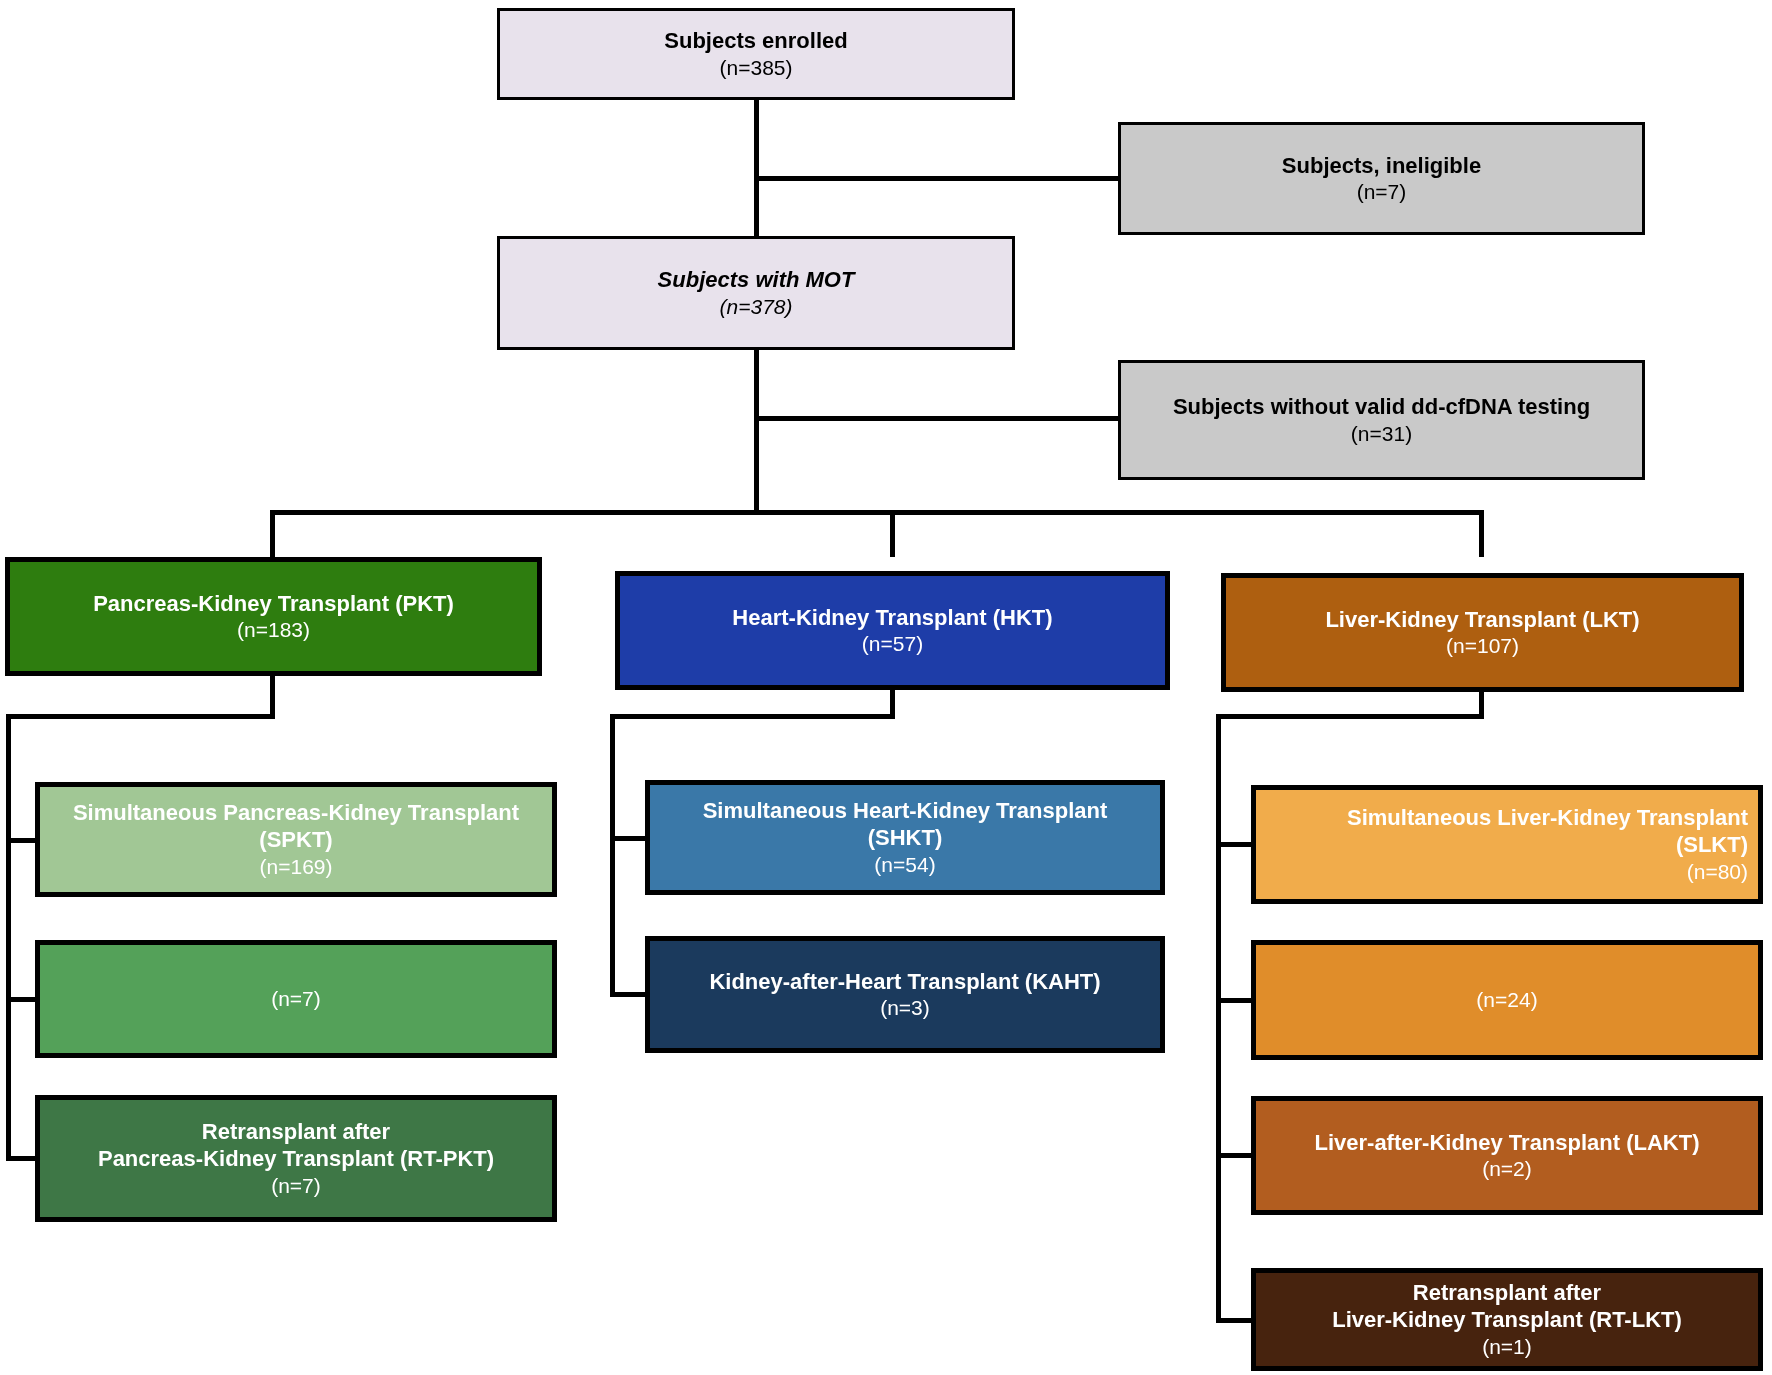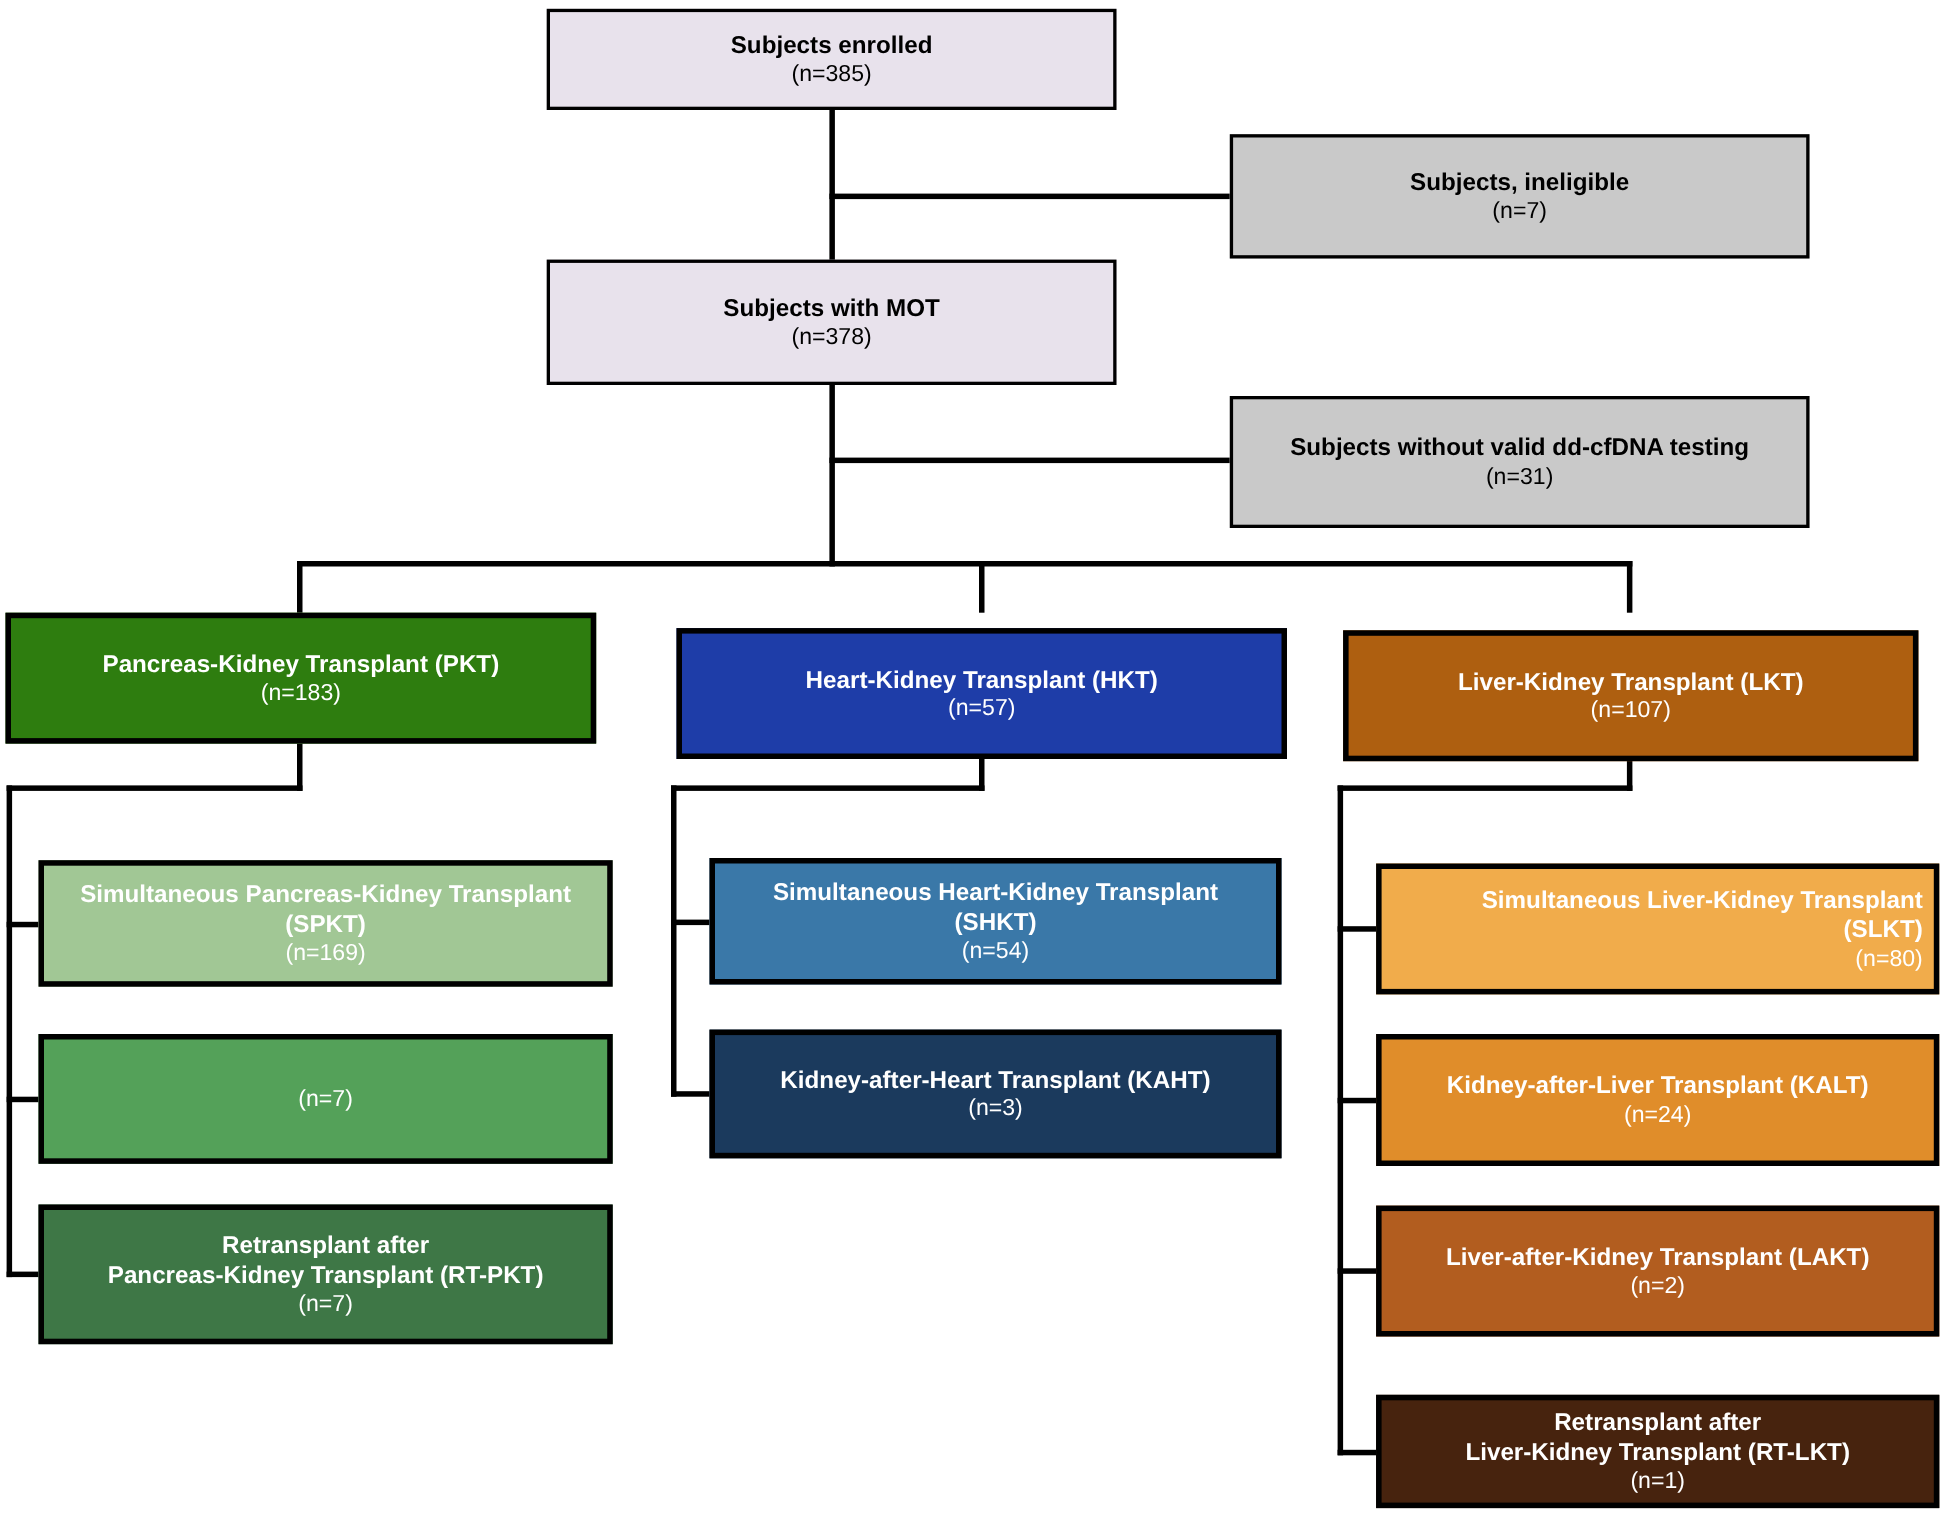--- a/index.html
+++ b/index.html
@@ -24,21 +24,21 @@
   .node.colored{color:#fff;}
   .node .title{font-weight:bold;font-size:22px;}
   .node .nline{font-weight:normal;font-size:21px;}
   .hline,.vline{position:absolute;background:#000;}
   .hline{height:5px;}
   .vline{width:5px;}
 
   
   #n-enrolled {left:497px; top:8px;    width:518px; height:92px;}
   #n-ineligible{left:1118px;top:122px; width:527px; height:113px;}
-  #n-mot      {left:497px; top:236px;  width:518px; height:114px;}
+  #n-mot      {left:497px; top:236px;  width:518px; height:114px;font-style:italic;}
   #n-nocfdna  {left:1118px;top:360px;  width:527px; height:120px;}
 
   #n-pkt  {left:5px;    top:557px; width:537px; height:119px;}
   #n-hkt  {left:615px;  top:557px; width:555px; height:119px;margin-top:14px;}
   #n-lkt  {left:1221px; top:573px; width:523px; height:119px;}
 
   #n-spkt {left:35px; top:782px;  width:522px; height:115px;}
   #n-pakt {left:35px; top:940px;  width:522px; height:118px;}
   #n-rtpkt{left:35px; top:1095px; width:522px; height:127px;}
 
@@ -179,21 +179,20 @@
     <div class="nline">(n=3)</div>
   </div>
 
   <div class="node colored" id="n-slkt" style="background-color: rgb(241, 172, 75);">
     <div class="title">Simultaneous Liver-Kidney Transplant</div>
     <div class="title">(SLKT)</div>
     <div class="nline">(n=80)</div>
   </div>
 
   <div class="node colored" id="n-kalt" style="background-color: rgb(224, 141, 42);">
-    <div class="title">Kidney-after-Liver Transplant (KALT)</div>
     <div class="nline">(n=24)</div>
   </div>
 
   <div class="node colored" id="n-lakt" style="background-color: rgb(178, 93, 31);">
     <div class="title">Liver-after-Kidney Transplant (LAKT)</div>
     <div class="nline">(n=2)</div>
   </div>
 
   <div class="node colored" id="n-rtlkt" style="background-color: rgb(71, 35, 14);">
     <div class="title">Retransplant after</div>

